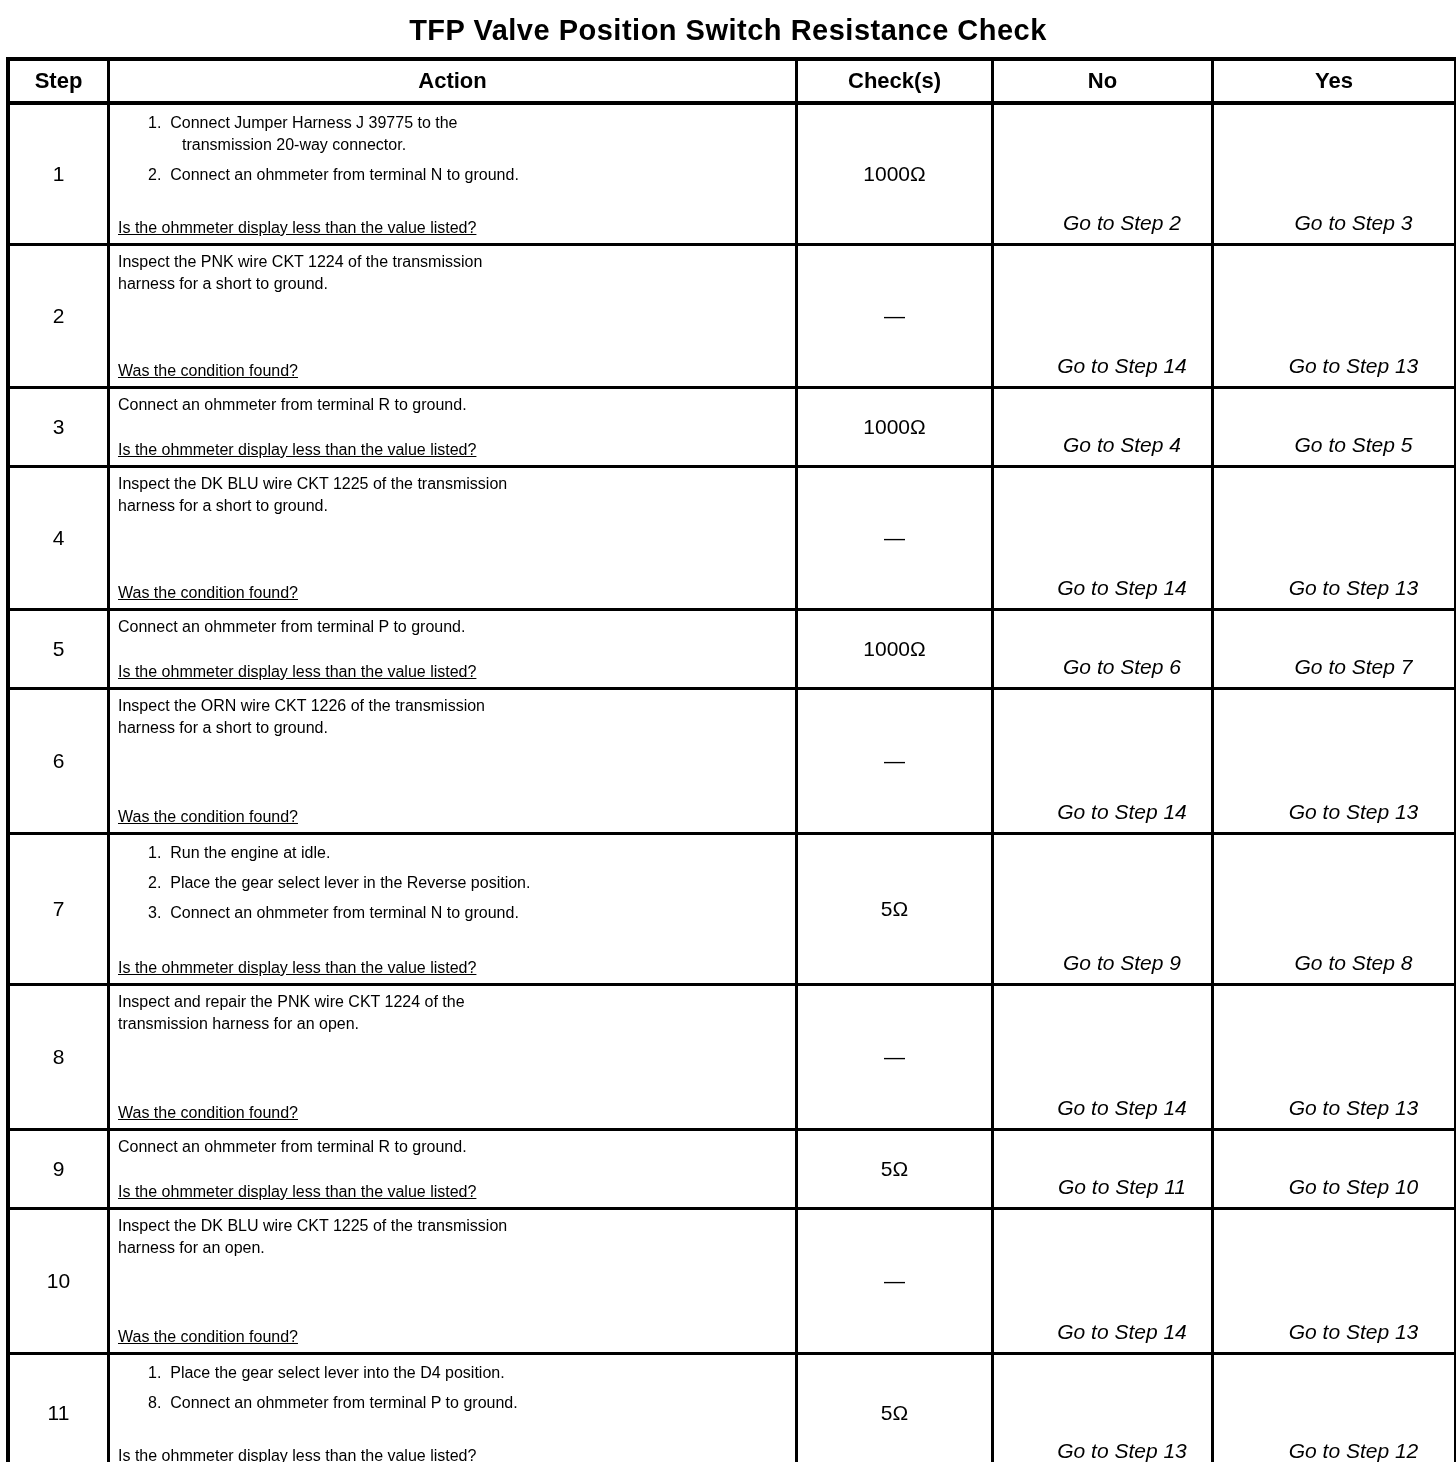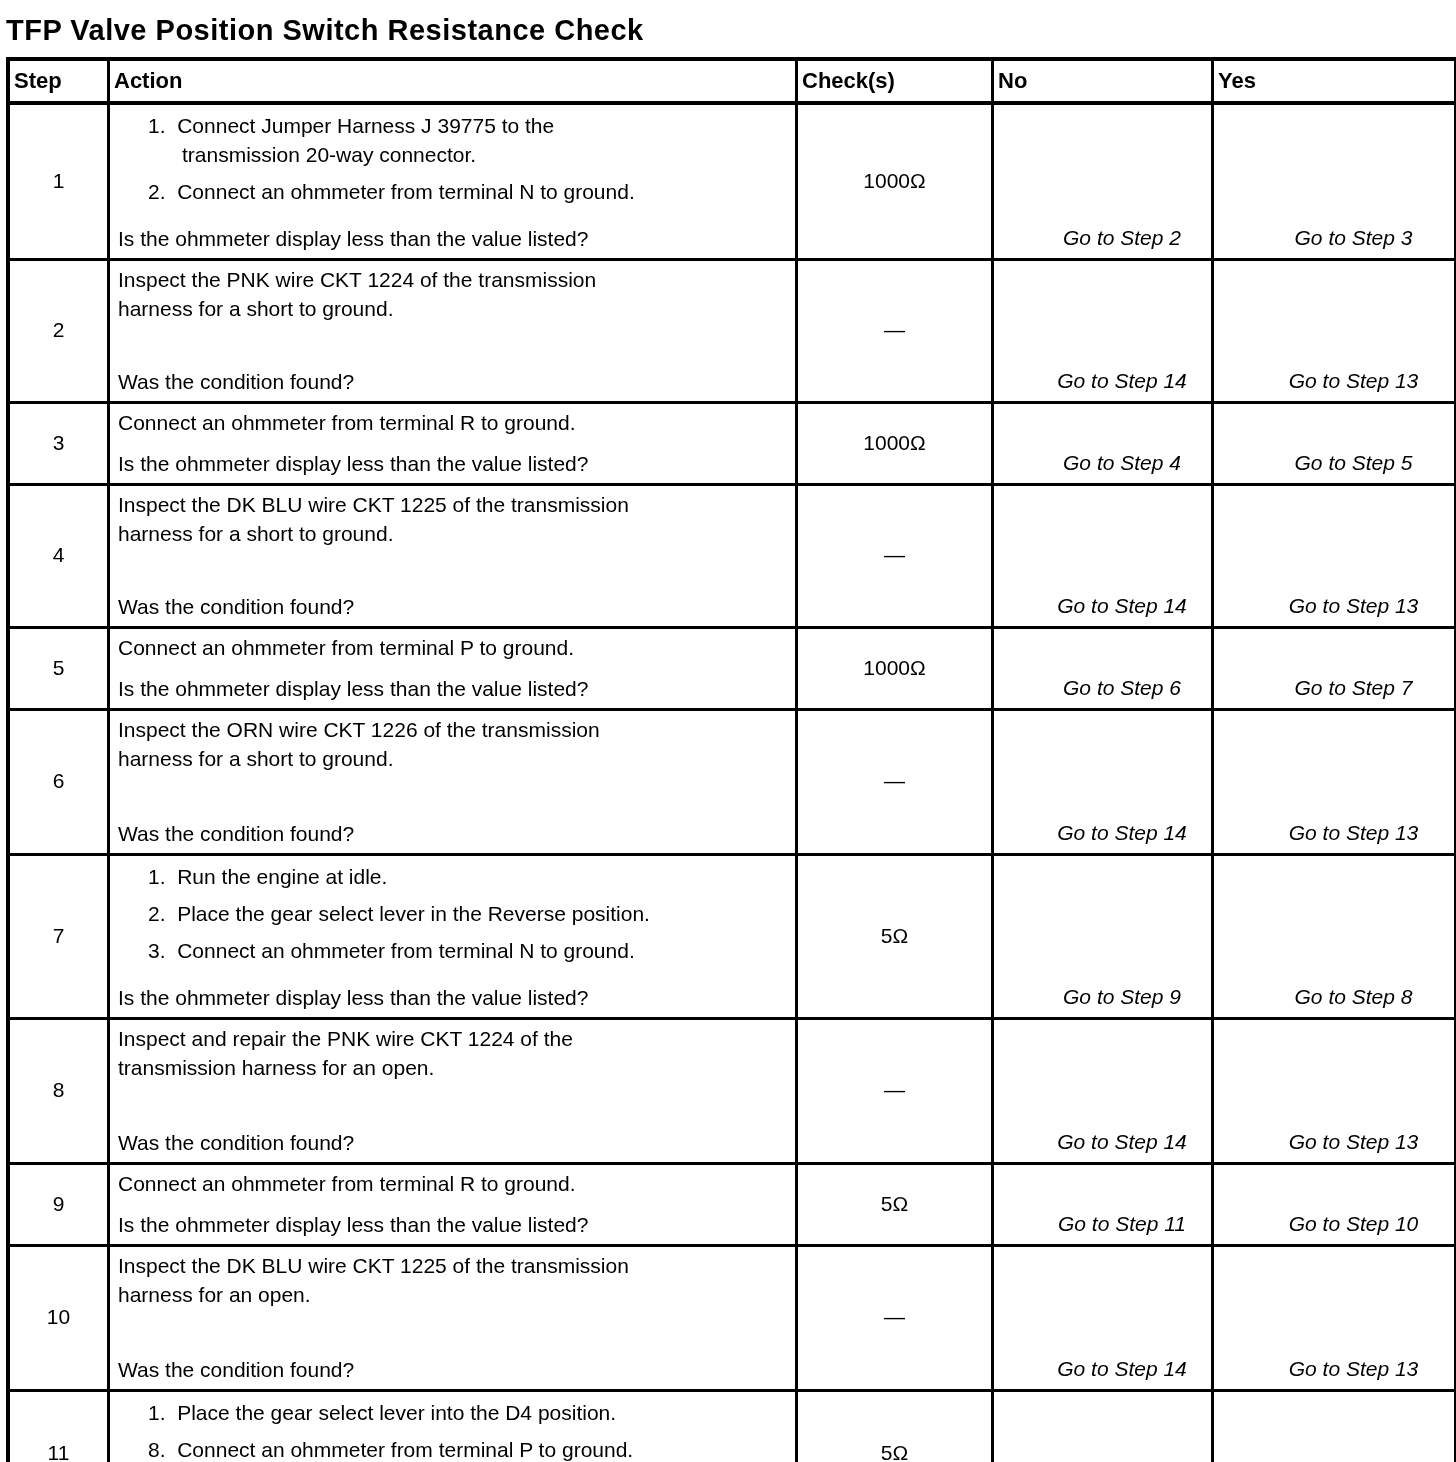--- a/index.html
+++ b/index.html
@@ -4,47 +4,48 @@
 <style>
   html,body{margin:0;padding:0;background:#ffffff;}
   body{
     width:1456px;
     font-family:"Liberation Sans","DejaVu Sans",sans-serif;
     color:#000;
     -webkit-font-smoothing:antialiased;
   }
   .page{padding:8px 6px 6px 6px;}
   .title{
-    text-align:left;
+    text-align:center;
     font-weight:bold;
     font-size:29px;
     letter-spacing:0.5px;
     margin:6px 0 10px 0;
   }
   .tbl{
     border:4px solid #000;
     width:1444px;
   }
   .hrow,.row{
     display:grid;
     grid-template-columns:100px 688px 196px 220px 1fr;
   }
   .hrow{border-bottom:4px solid #000;}
   .row{border-bottom:3px solid #000;}
   .row:last-child{border-bottom:none;}
   .hcell{
     font-weight:bold;
     font-size:22px;
+    text-align:center;
     padding:7px 4px;
     border-right:3px solid #000;
   }
   .hcell:last-child{border-right:none;}
   .cell{
     border-right:3px solid #000;
-    font-size:21px;
+    font-size:16px;
     line-height:1.38;
   }
   .cell:last-child{border-right:none;}
   .cell-step{
     display:flex;align-items:center;justify-content:center;
     font-size:21px;
   }
   .cell-action{
     display:flex;flex-direction:column;justify-content:space-between;
     padding:3px 8px 4px 8px;
@@ -54,20 +55,21 @@
     margin:2px 0 2px 0;
   }
   .action-content .item{
     white-space:pre-wrap;
     padding-left:64px;
     text-indent:-34px;
     margin:4px 0 8px 0;
   }
   .question{
     margin-top:10px;
+    text-decoration:underline;
   }
   .cell-value{
     display:flex;align-items:center;justify-content:center;
     font-size:21px;
   }
   .cell-yes,.cell-no{
     display:flex;align-items:flex-end;justify-content:center;
     font-style:italic;
     font-size:21px;
     padding-bottom:5px;

